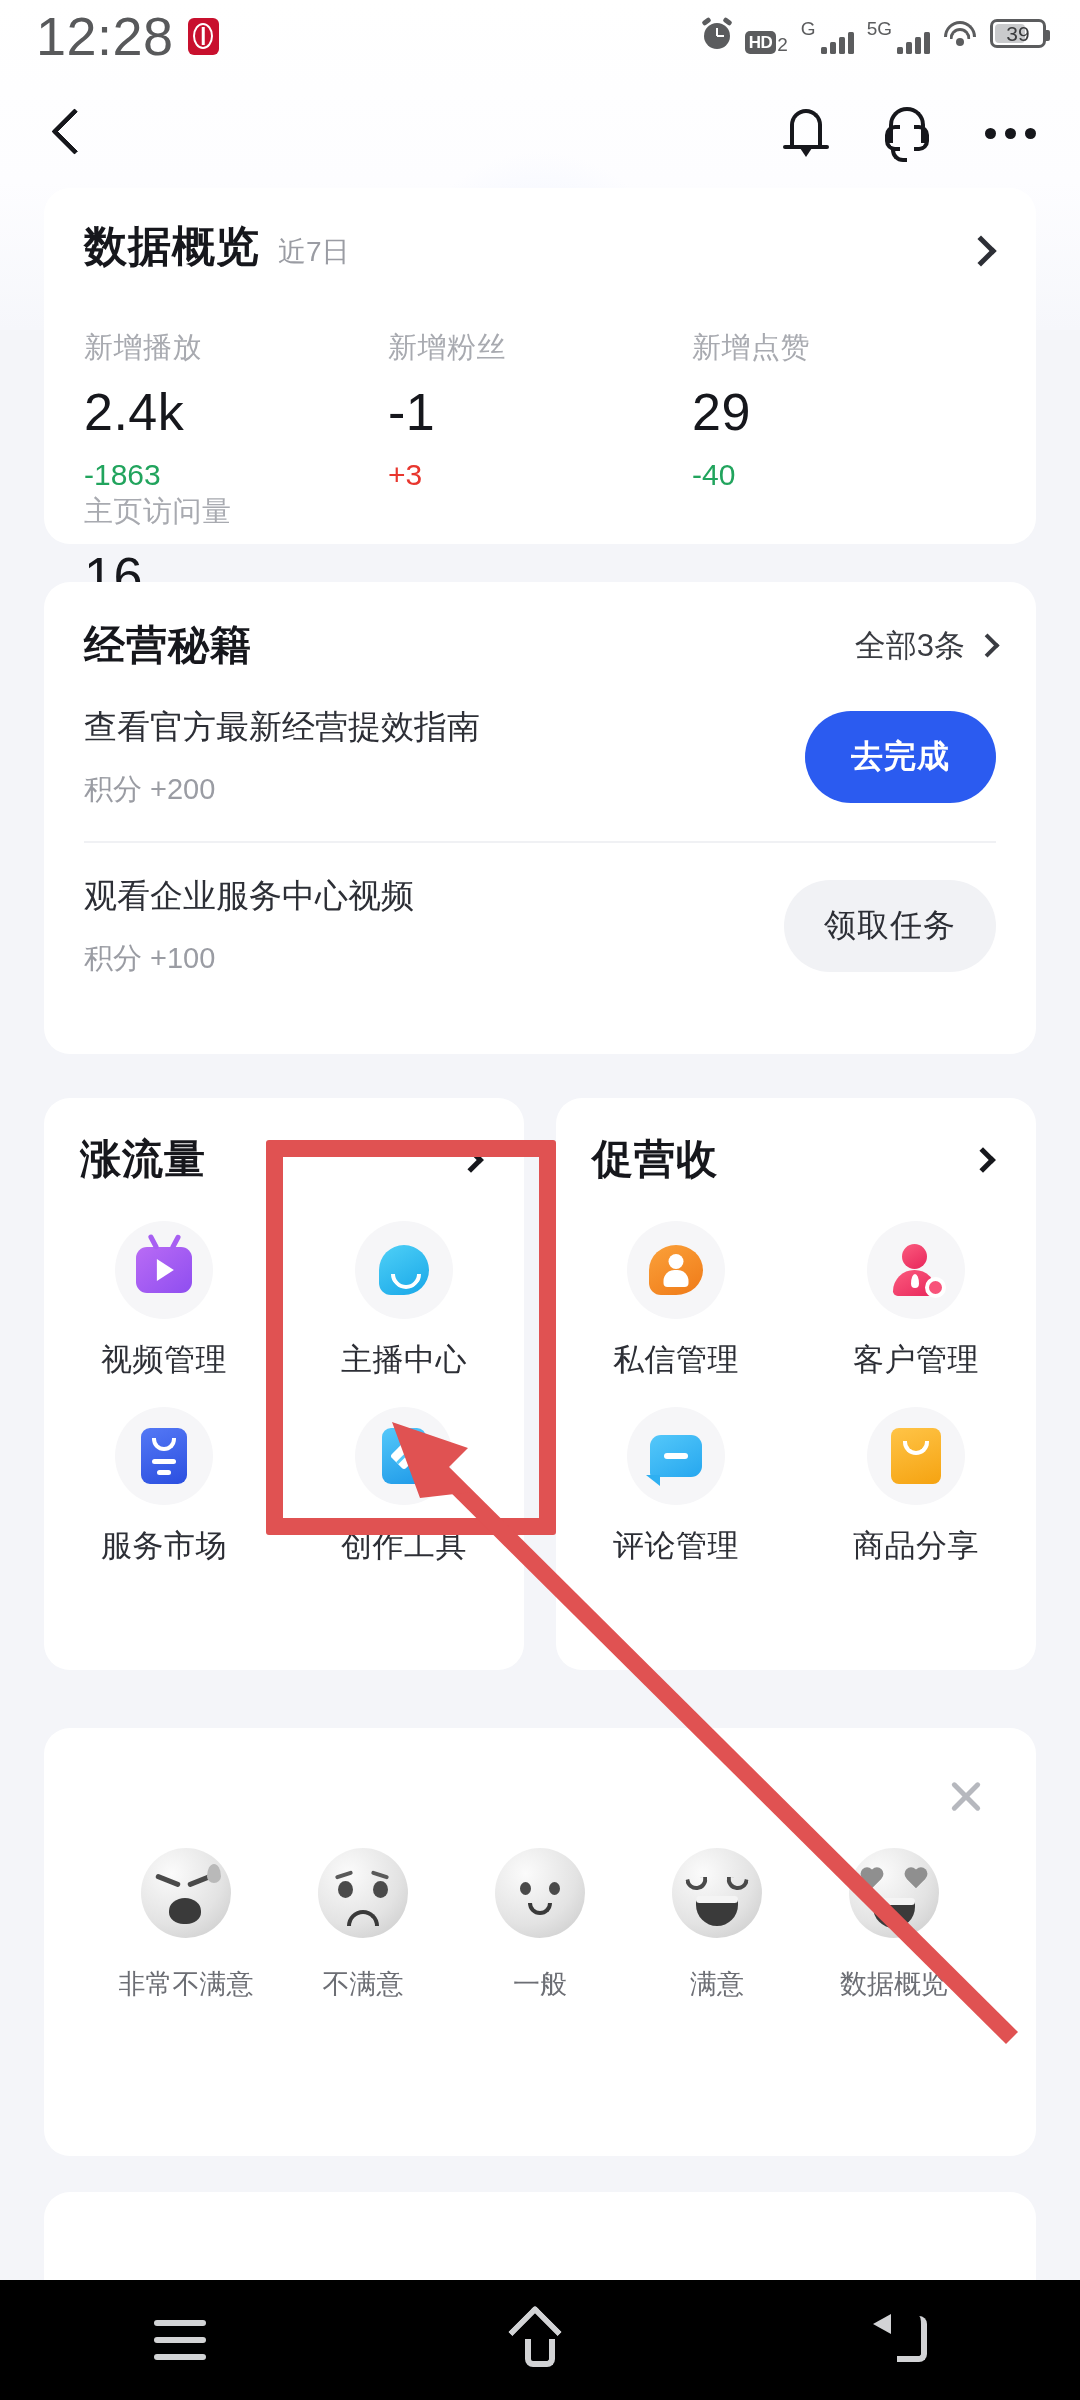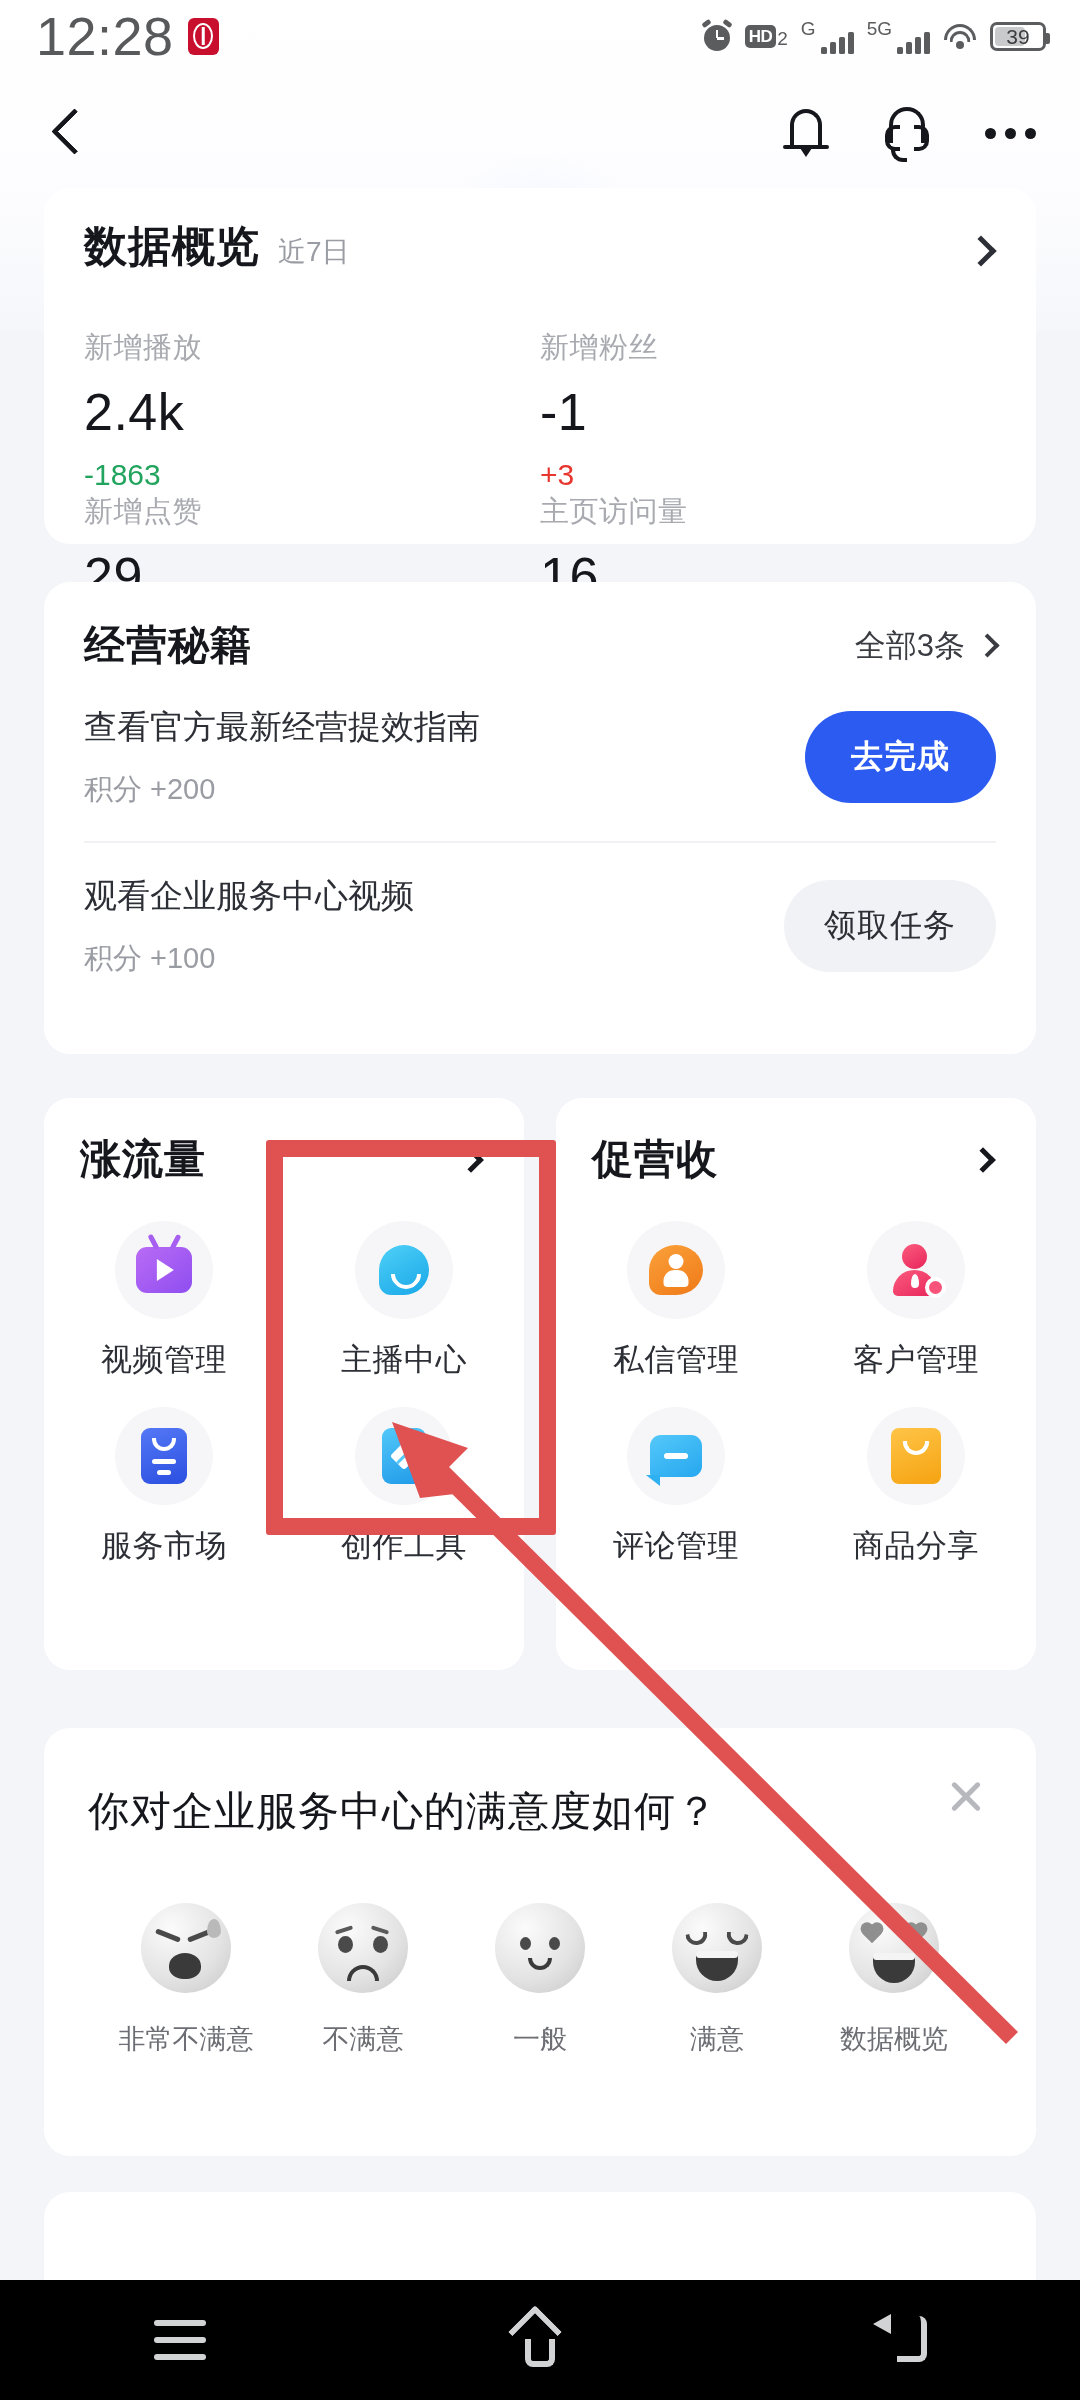--- a/index.html
+++ b/index.html
@@ -37,21 +37,21 @@
     display:flex; align-items:center; justify-content:center;
   }
   .sb-appicon .glyph {
     width:20px; height:26px; border-radius:50%;
     border:2.5px solid #fff; position:relative;
   }
   .sb-appicon .glyph:before {
     content:""; position:absolute; left:50%; top:2px; width:2.5px; height:18px;
     background:#fff; transform:translateX(-50%);
   }
-  .sb-right { display:flex; align-items:center; gap:13px; }
+  .sb-right { display:flex; gap:13px; }
   .ic-alarm { width:30px; height:30px; position:relative; }
   .ic-alarm .body {
     position:absolute; left:2px; top:4px; width:26px; height:26px;
     border-radius:50%; background:#5b5c5e;
   }
   .ic-alarm .hand {
     position:absolute; left:14px; top:9px; width:2.5px; height:8px; background:#fff;
   }
   .ic-alarm .hand2 {
     position:absolute; left:15px; top:16px; width:7px; height:2.5px; background:#fff;
@@ -164,21 +164,21 @@
   .ov-head { display:flex; align-items:baseline; }
   .ov-title { font-size:43px; font-weight:700; color:#16171c; letter-spacing:1px; }
   .ov-sub { font-size:28px; color:#9a9ca3; margin-left:18px; }
   .ov-arrow {
     position:absolute; right:44px; top:52px;
     width:22px; height:22px;
     border-right:5px solid #2d2f36; border-top:5px solid #2d2f36;
     transform:rotate(45deg);
   }
   .ov-grid {
-    display:grid; grid-template-columns:repeat(2,1fr); margin-top:52px;
+    display:grid; grid-template-columns:repeat(3,1fr); margin-top:52px;
   }
   .ov-cell { display:flex; flex-direction:column; }
   .ov-label { font-size:29px; color:#a8aab0; letter-spacing:0.5px; }
   .ov-value { font-size:52px; font-weight:400; color:#16171c; margin-top:14px; letter-spacing:0.5px; }
   .ov-delta { font-size:30px; margin-top:16px; }
   .ov-delta.down { color:#21a45d; }
   .ov-delta.up { color:#e8362e; }
 
   
   #card-tips { top:582px; height:472px; padding:36px 40px 0 40px; }
@@ -672,21 +672,20 @@
           <div class="gl gl-bag">
               <div class="smile"></div>
             </div>
         </div>
         <div class="tile-lbl">商品分享</div>
       </div>
     </div>
   </div>
 
   <div class="card" id="card-survey">
-    <div class="sv-q">你对企业服务中心的满意度如何？</div>
     <div class="sv-close"></div>
     <div class="sv-row">
       <div class="sv-item">
         <div class="sv-face f1">
           <div class="brow l"></div>
             <div class="brow r"></div>
           <div class="sv-mouth"></div>
             <div class="sweat"></div>
         </div>
         <div class="sv-lbl">非常不满意</div>

